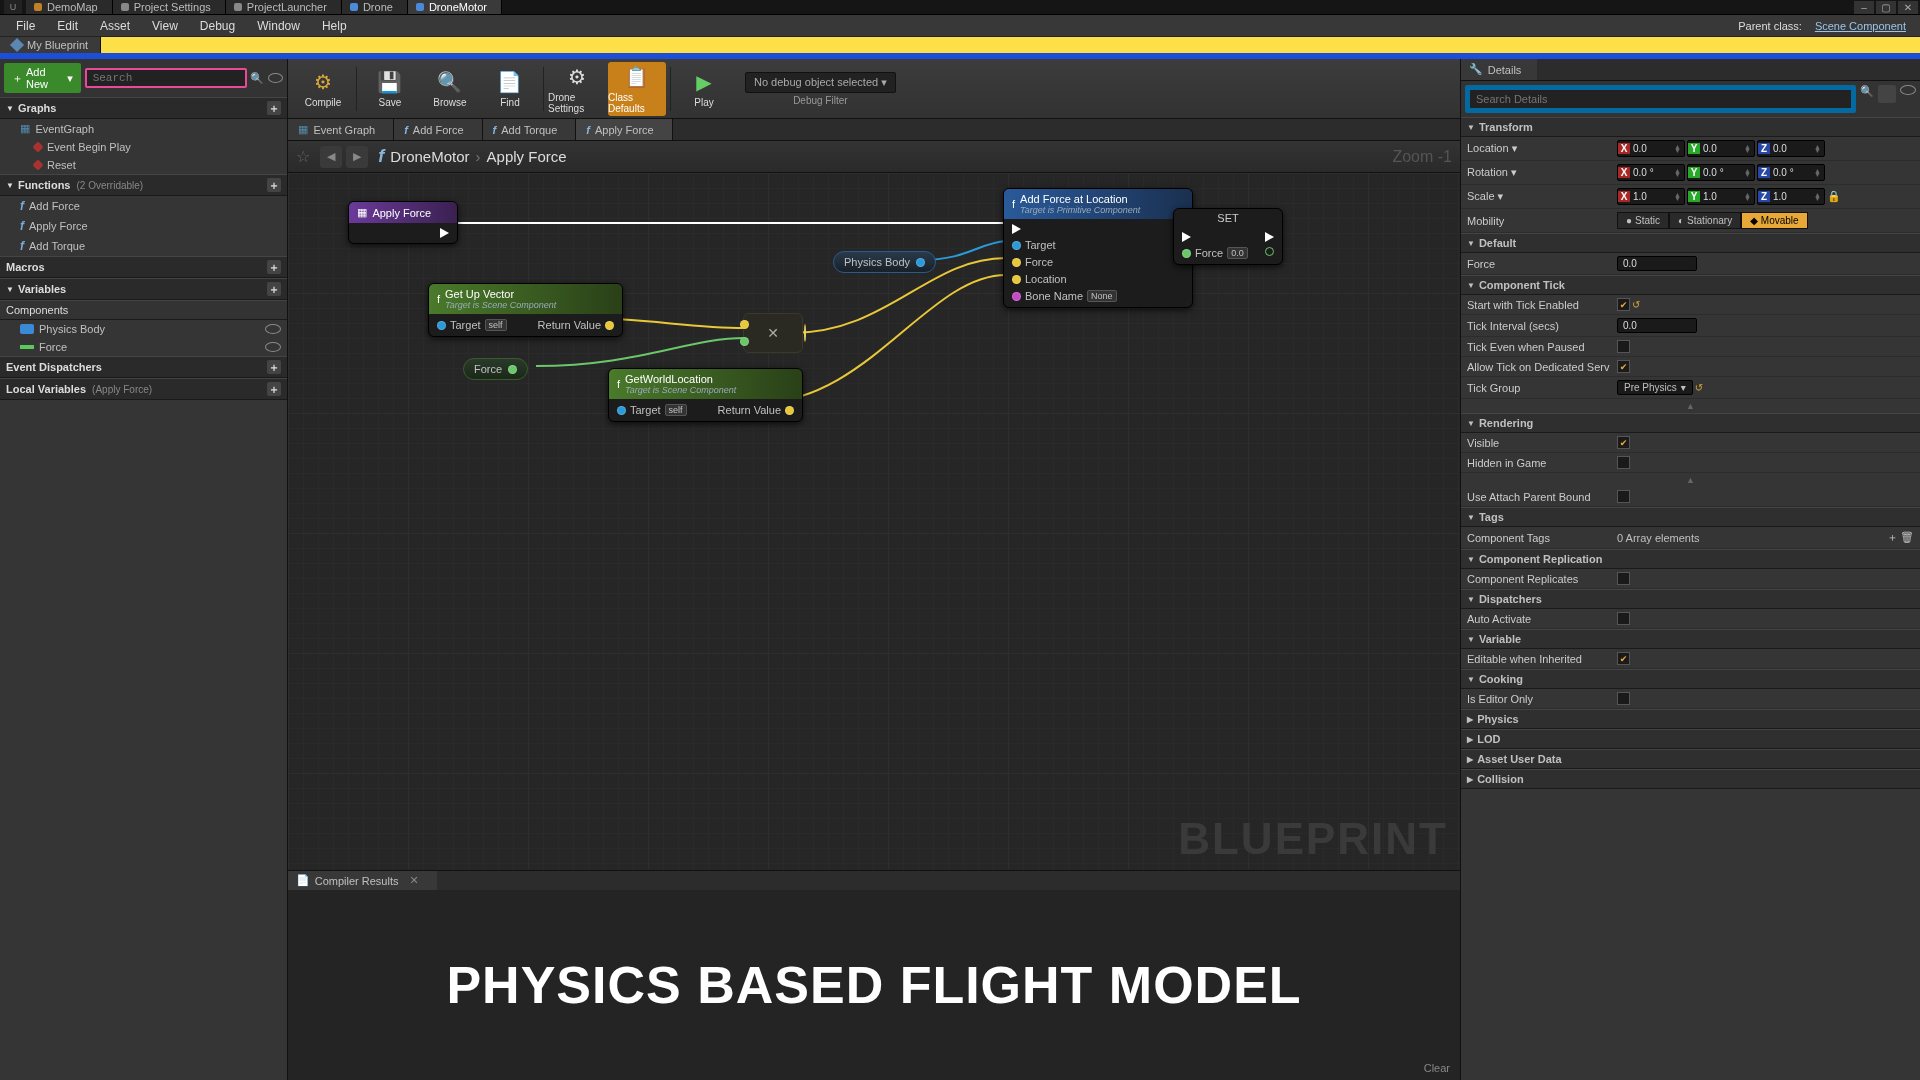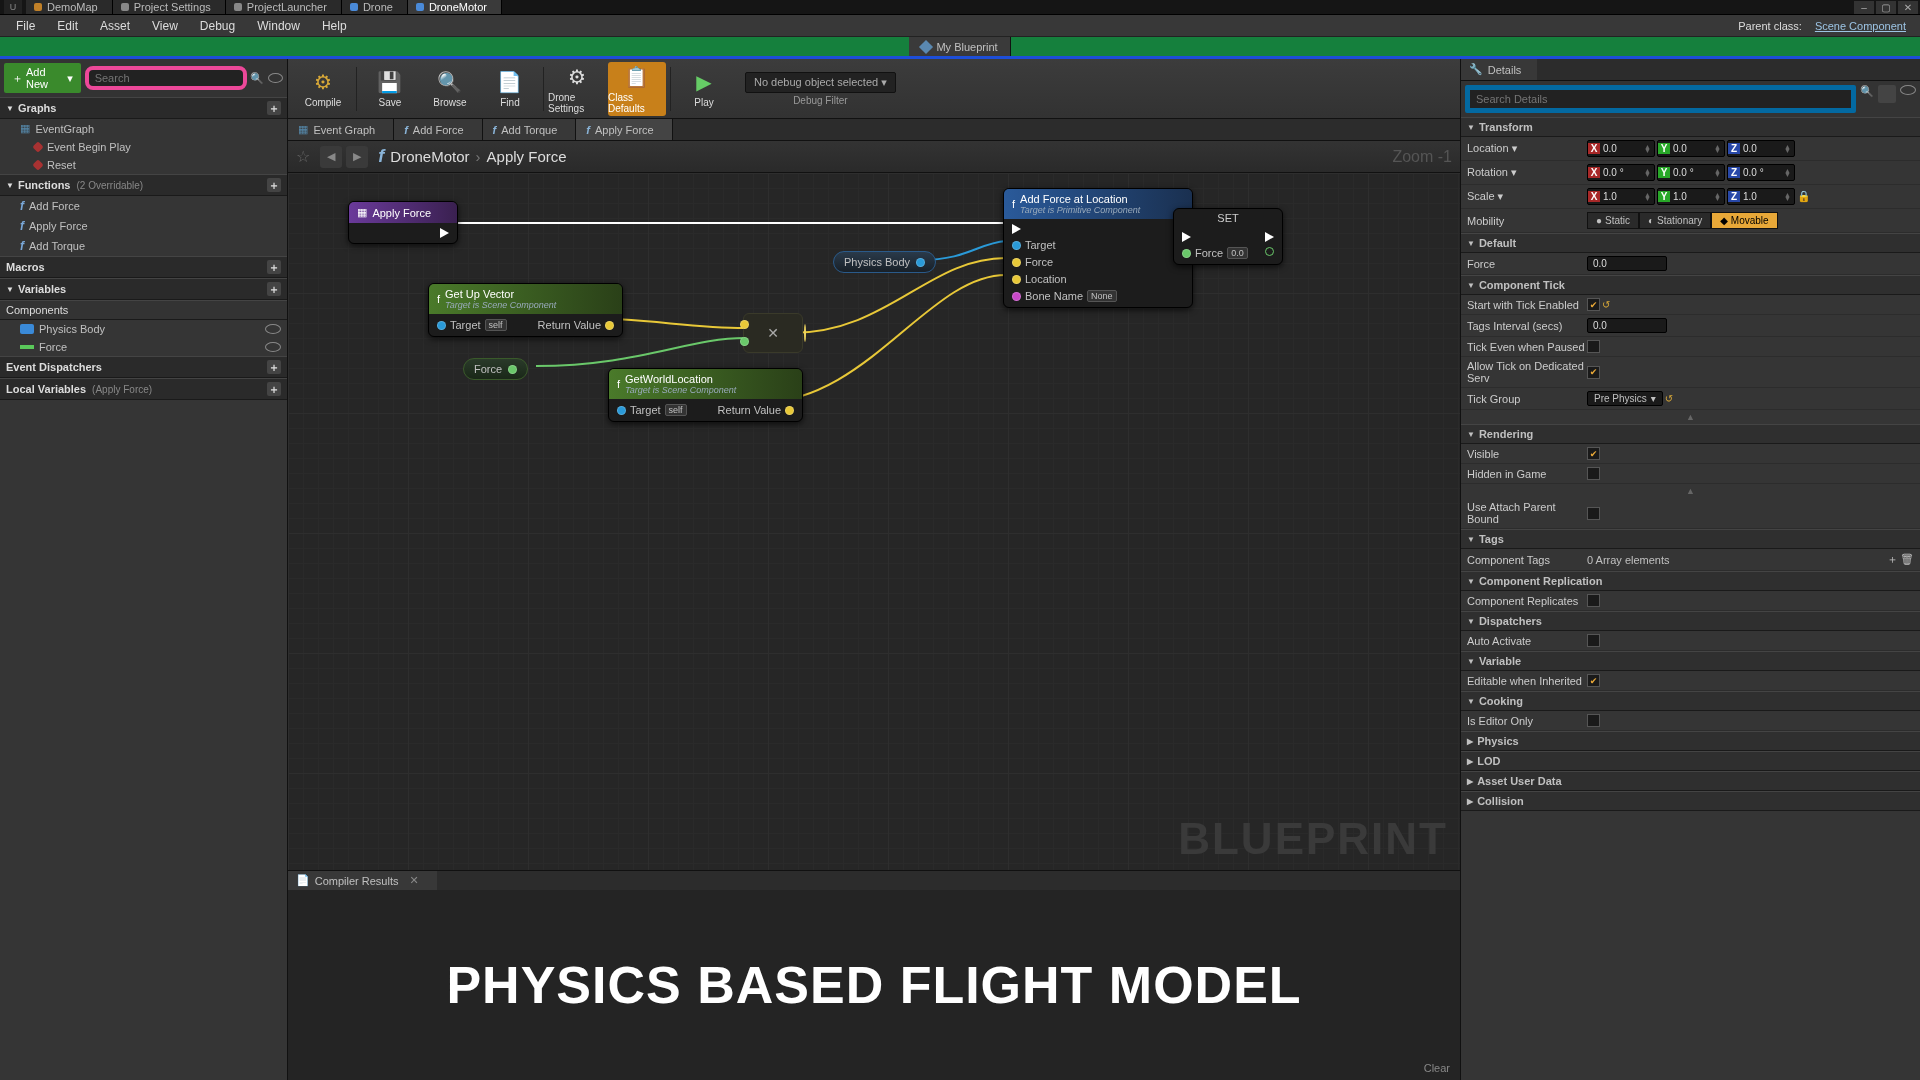--- a/index.html
+++ b/index.html
@@ -11,30 +11,30 @@
 .editor-tab.active{background:#3a3a3a;color:#fff;}
 .editor-tab .tdot{width:8px;height:8px;border-radius:2px;background:#c08028;}
 .win-ctrls{margin-left:auto;display:flex;gap:2px;padding-right:2px;}
 .win-btn{width:20px;height:13px;background:#333;display:flex;align-items:center;justify-content:center;font-size:10px;color:#aaa;}
 
 .menubar{height:22px;background:#383838;display:flex;align-items:center;padding:0 6px;gap:2px;font-size:12px;border-bottom:1px solid #222;}
 .menubar span{padding:2px 10px;color:#ddd;}
 .parent-class{margin-left:auto;font-size:11px;color:#aaa;padding-right:8px;}
 .parent-class a{color:#9cc4e4;text-decoration:underline;}
 
-.doc-tabs{height:22px;background:#15803d;display:flex;border-bottom:3px solid #1d4ed8;justify-content:center;}
+.doc-tabs{height:22px;background:#fde047;display:flex;border-bottom:6px solid #1d4ed8;}
 .doc-tab{display:flex;align-items:center;gap:5px;padding:0 12px;background:#3a3a3a;border-right:1px solid #111;font-size:11px;}
 .doc-tab .sdia{width:10px;height:10px;background:#5a88b0;transform:rotate(45deg);}
 
 .body{flex:1;display:flex;min-height:0;}
 
 .left{width:288px;background:#353535;display:flex;flex-direction:column;border-right:1px solid #111;}
 .addnew-row{display:flex;align-items:center;gap:4px;padding:4px;background:#333;}
 .addnew-btn{background:#3a8a2c;color:#fff;padding:3px 8px;border-radius:2px;font-size:11px;display:flex;align-items:center;gap:3px;}
-.search-box{flex:1;background:#222;border:4px solid #ec4899;padding:2px 6px;color:#aaa;font-size:11px;border-radius:8px;}
+.search-box{flex:1;background:#222;border:2px solid #ec4899;padding:2px 6px;color:#aaa;font-size:11px;border-radius:2px;font-family:Liberation Mono, monospace;}
 .eye{width:16px;height:10px;border:1px solid #888;border-radius:50%;}
 .section-hdr{background:#2a2a2a;border-top:1px solid #444;border-bottom:1px solid #1a1a1a;padding:3px 6px;display:flex;align-items:center;font-weight:bold;font-size:11px;color:#ddd;}
 .section-hdr .tri{margin-right:4px;font-size:8px;}
 .section-hdr .plus{margin-left:auto;width:14px;height:14px;background:#444;display:flex;align-items:center;justify-content:center;border-radius:2px;}
 .section-hdr .dim{font-weight:normal;color:#888;margin-left:6px;font-size:10px;}
 .tree-item{padding:3px 6px 3px 20px;display:flex;align-items:center;gap:5px;font-size:11px;}
 .ev-icon{background:#a83232;border-radius:2px;transform:rotate(45deg);width:8px;height:8px;}
 .fn-icon{color:#7aa8d8;font-style:italic;font-weight:bold;font-size:12px;}
 .comp-phys{width:14px;height:10px;background:#3a8ad8;border-radius:2px;}
 .comp-force{width:14px;height:4px;background:#5ac85a;}
@@ -96,21 +96,21 @@
 
 .right{width:460px;background:#353535;border-left:1px solid #111;display:flex;flex-direction:column;}
 .det-tabs{height:22px;background:#2c2c2c;display:flex;border-bottom:1px solid #111;}
 .det-tab{display:flex;align-items:center;gap:5px;padding:0 16px 0 8px;background:#383838;font-size:11px;}
 .det-search-row{display:flex;gap:4px;padding:4px;background:#333;}
 .det-search{flex:1;background:#222;border:5px solid #0369a1;padding:3px 6px;color:#888;font-size:11px;border-radius:2px;}
 .det-ico{width:18px;height:18px;background:#444;border-radius:2px;}
 .cat-hdr{background:#2f2f2f;border-top:1px solid #444;border-bottom:1px solid #1a1a1a;padding:3px 6px;display:flex;align-items:center;font-weight:bold;font-size:11px;}
 .cat-hdr .tri{margin-right:4px;font-size:8px;}
 .prop-row{display:flex;align-items:center;padding:3px 6px;border-bottom:1px solid #2c2c2c;font-size:11px;min-height:20px;}
-.prop-row .lbl{width:120px;color:#ccc;}
+.prop-row .lbl{width:150px;color:#ccc;}
 .prop-row .val{flex:1;display:flex;gap:2px;align-items:center;}
 .vec-in{display:flex;align-items:center;background:#1a1a1a;border:1px solid #000;border-radius:2px;height:17px;}
 .vec-in .ax{width:12px;text-align:center;font-weight:bold;font-size:10px;}
 .vec-in .ax.x{background:#a82828;color:#fff;}
 .vec-in .ax.y{background:#28a828;color:#fff;}
 .vec-in .ax.z{background:#2848a8;color:#fff;}
 .vec-in input{width:44px;background:transparent;border:none;color:#ddd;font-size:10px;padding:1px 3px;}
 .spin{width:10px;font-size:7px;color:#666;line-height:4px;}
 .num-in{background:#1a1a1a;border:1px solid #000;padding:1px 5px;color:#ddd;width:80px;font-size:10px;border-radius:2px;}
 .chk{width:13px;height:13px;background:#1a1a1a;border:1px solid #555;display:flex;align-items:center;justify-content:center;font-size:9px;color:#e8a838;}
@@ -600,21 +600,21 @@
         <span>Component Tick</span>
       </div>
     <div class="prop-row">
         <div class="lbl">Start with Tick Enabled</div>
         <div class="val">
           <div class="chk">✔</div>
           <span class="reset-arrow">↺</span>
         </div>
       </div>
     <div class="prop-row">
-        <div class="lbl">Tags Interval (secs)</div>
+        <div class="lbl">Tick Interval (secs)</div>
         <div class="val">
           <input class="num-in" value="0.0" style="">
         </div>
       </div>
     <div class="prop-row">
         <div class="lbl">Tick Even when Paused</div>
         <div class="val">
           <div class="chk"></div>
         </div>
       </div>

